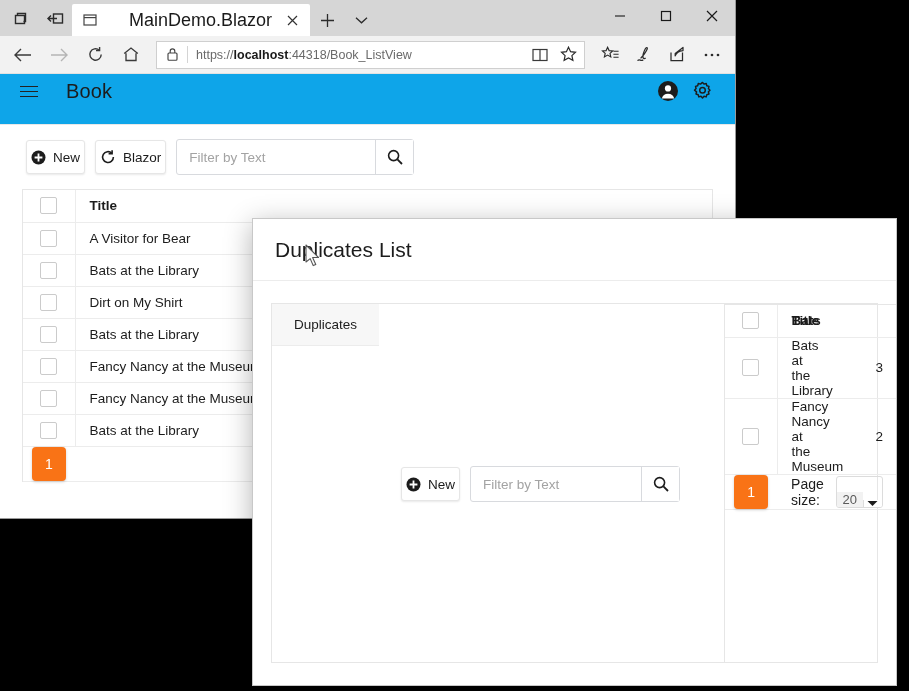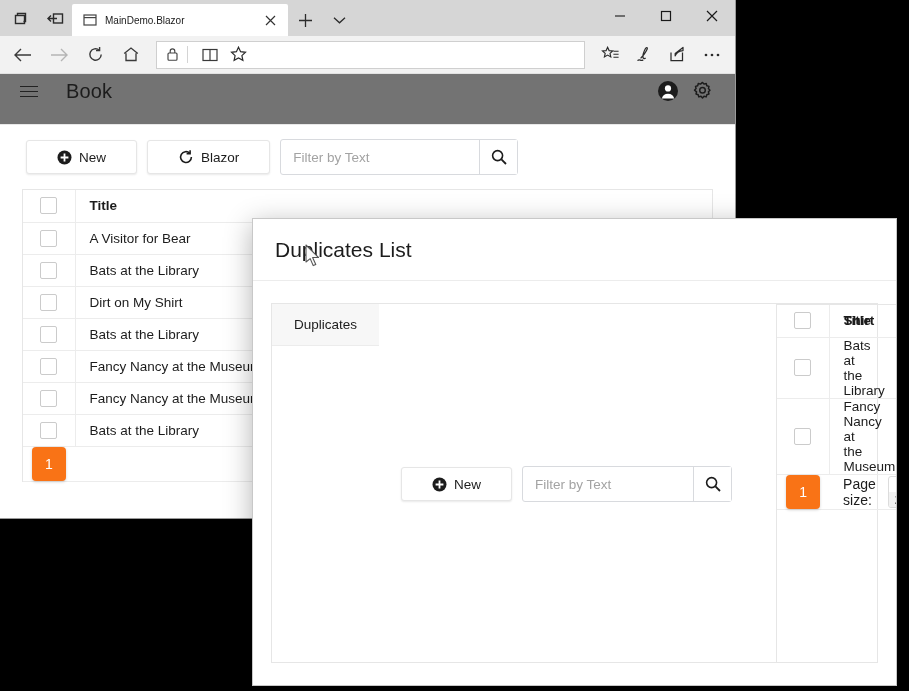--- a/index.html
+++ b/index.html
@@ -43,23 +43,24 @@
     height: 32px;
     background: #ffffff;
     min-width: 216px;
     padding: 0 6px 0 10px;
     gap: 8px;
     border-top-left-radius: 2px; border-top-right-radius: 2px;
     cursor: pointer;
   }
   .tab .favicon { width:15px;height:15px;display:flex;align-items:center;justify-content:center;flex:none; }
   .tab .title {
-    font-size: 10px; color: #1a1a1a;
+    font-size: 18px; color: #1a1a1a;
     white-space: nowrap; overflow: hidden; text-overflow: ellipsis;
     flex: 1;
+    margin-left: 24px;
   }
   .tab .closeb {
     width: 24px; height: 24px; display:flex;align-items:center;justify-content:center;
     color:#333; flex:none; cursor:pointer;
   }
   .newtab, .tabmenu {
     width: 34px; height: 32px;
     display: flex; align-items: center; justify-content: center;
     color: #2b2b2b; cursor: pointer;
   }
@@ -110,21 +111,21 @@
   .navright .navbtn { width: 34px; }
 
   
   .appbody { background:#fff; height: calc(100% - 75px); overflow:hidden; position:relative; }
 
   .apphdr {
     height: 51px;
     display: flex; align-items: center;
     padding: 0 16px 16px 14px;
     border-bottom: 1px solid #e8e8e8;
-    background: #737373;
+    background: #0ea5e9;
   }
   .hamburger { width: 30px;height:30px;display:flex;align-items:center;justify-content:center;cursor:pointer; }
   .hamburger span{display:block;width:18px;height:11px;position:relative;}
   .hamburger i{position:absolute;left:0;width:18px;height:1.6px;background:#222;}
   .hamburger i:nth-child(1){top:0}.hamburger i:nth-child(2){top:5px}.hamburger i:nth-child(3){top:10px}
   .app-title { font-size: 20px; color: #1c1c1c; margin-left: 22px; letter-spacing: .1px; }
   .apphdr .spacer { flex: 1; }
   .hdr-ico { width: 34px;height:34px;display:flex;align-items:center;justify-content:center;color:#1c1c1c;cursor:pointer; }
 
   
@@ -133,21 +134,21 @@
     padding: 14px 0 14px 26px;
     gap: 10px;
   }
   .btn {
     height: 34px;
     background: #fff;
     border: 1px solid #e6e6e6;
     border-radius: 3px;
     display: inline-flex; align-items: center; justify-content: center;
     gap: 7px;
-    padding: 0 30px;
+    padding: 0 4px;
     font-size: 13.5px;
     color: #1c1c1c;
     cursor: pointer;
     box-shadow: 0 1px 2px rgba(0,0,0,.09);
     white-space: nowrap;
   }
   .btn.hovered { background: #ebebeb; border-color:#ebebeb; box-shadow:none; }
   .searchgrp {
     display: flex; align-items: stretch;
     height: 36px;
@@ -350,20 +351,21 @@
       </div>
 
       <div class="urlbox">
         <span class="lock">
           <svg width="13" height="15" viewBox="0 0 13 15">
               <rect x="2" y="6" width="9" height="7.2" rx="1" fill="none" stroke="#444" stroke-width="1.15"></rect>
               <path d="M4.2 6V4.2a2.3 2.3 0 0 1 4.6 0V6" fill="none" stroke="#444" stroke-width="1.15"></path>
             </svg>
         </span>
         <span class="sep"></span>
+        <span class="url">https://<b>localhost</b>:44318/Book_ListView</span>
         <span class="uico">
           <svg width="16" height="14" viewBox="0 0 16 14">
               <rect x="1" y="1.5" width="14" height="11" fill="none" stroke="#3a3a3a" stroke-width="1.2"></rect>
               <path d="M8 1.5v11" stroke="#3a3a3a" stroke-width="1.2"></path>
             </svg>
         </span>
         <span class="uico">
           <svg width="17" height="17" viewBox="0 0 17 17">
               <path d="M8.5 1.2l2.1 4.5 4.9.6-3.6 3.3 1 4.8-4.4-2.4-4.4 2.4 1-4.8L1.5 6.3l4.9-.6z" fill="none" stroke="#2b2b2b" stroke-width="1.2"></path>
             </svg>
@@ -550,21 +552,21 @@
                 <col style="width:52px">
                 <col>
                 <col style="width:120px">
               </colgroup>
             <thead>
               <tr>
                 <th class="cbcell">
                   <span class="cbox"></span>
                 </th>
                 <th style="border-right:1px solid #ececec">Title</th>
-                <th>Shirt</th>
+                <th>Bats</th>
               </tr>
             </thead>
             <tbody id="dup-rows">
                 <tr>
                   <td class="cbcell"><span class="cbox"></span></td>
                   <td style="border-right: 1px solid rgb(236, 236, 236);">Bats at the Library</td>
                   <td class="num">3</td>
                 </tr>
                 <tr>
                   <td class="cbcell"><span class="cbox"></span></td>

